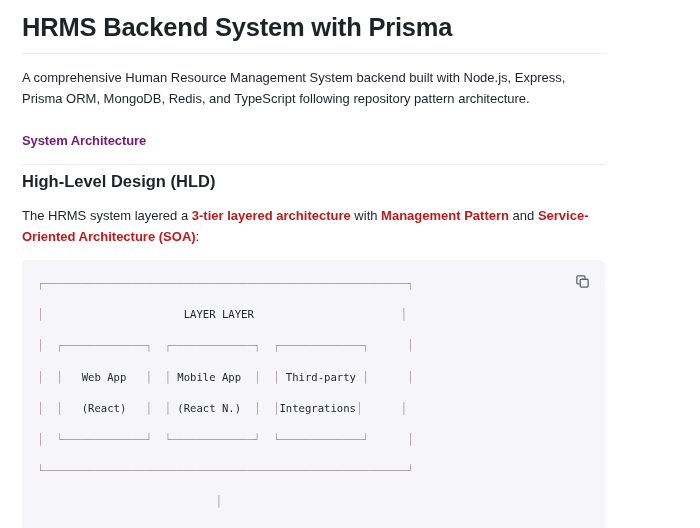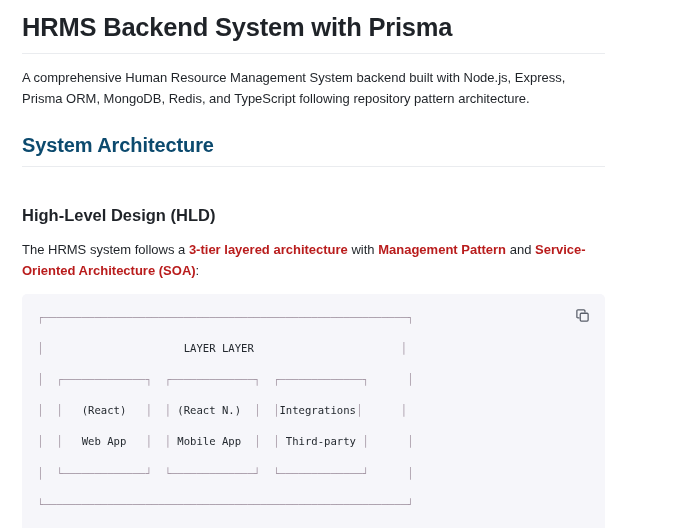--- a/index.html
+++ b/index.html
@@ -29,34 +29,34 @@
     font-size: 25.5px;
     line-height: 1.25;
     font-weight: 600;
     letter-spacing: -0.2px;
     margin: 6px 0 0 0;
     padding-bottom: 9px;
     border-bottom: 1px solid #eaecef;
     color: #1f2328;
   }
   h2.doc-h2 {
-    font-size: 20px;
+    font-size: 13px;
     line-height: 1.25;
     font-weight: 600;
     letter-spacing: -0.1px;
     margin: 24px 0 0 0;
-    padding-bottom: 8px;
+    padding-bottom: 15px;
     border-bottom: 1px solid #eaecef;
-    color: #0c4a6e;
+    color: #701a75;
   }
   h3.doc-h3 {
     font-size: 16.5px;
     line-height: 1.25;
     font-weight: 600;
-    margin: 38px 0 0 0;
+    margin: 6px 0 0 0;
     color: #1f2328;
   }
 
   
   p.doc-p {
     font-size: 13px;
     line-height: 1.62;
     margin: 13px 0 0 0;
     color: #1f2328;
   }
@@ -106,36 +106,36 @@
   <div class="content">
 
     <h1 class="doc-h1">HRMS Backend System with Prisma</h1>
 
     <p class="doc-p">A comprehensive Human Resource Management System backend built with Node.js, Express, Prisma ORM, MongoDB, Redis, and TypeScript following repository pattern architecture.</p>
 
     <h2 class="doc-h2">System Architecture</h2>
 
     <h3 class="doc-h3">High-Level Design (HLD)</h3>
 
-    <p class="doc-p"><span>The HRMS system follows a </span><b>3-tier layered architecture</b><span> with </span><b>Management Pattern</b><span> and </span><b>Service-Oriented Architecture (SOA)</b><span>:</span></p>
+    <p class="doc-p"><span>The HRMS system layered a </span><b>3-tier layered architecture</b><span> with </span><b>Management Pattern</b><span> and </span><b>Service-Oriented Architecture (SOA)</b><span>:</span></p>
 
     <div class="codeblock">
 
       <button class="copy-btn" title="Copy">
         <svg width="15" height="15" viewBox="0 0 16 16" fill="none">
           <rect x="5.6" y="5.6" width="8.4" height="8.4" rx="1.1" stroke="#5a5f6a" stroke-width="1.35" fill="#f6f6fa"></rect>
           <path d="M10.6 4.3V3.1a1.1 1.1 0 0 0-1.1-1.1H3.1A1.1 1.1 0 0 0 2 3.1v6.4a1.1 1.1 0 0 0 1.1 1.1h1.2" stroke="#5a5f6a" stroke-width="1.35" stroke-linecap="round" stroke-linejoin="round"></path>
         </svg>
       </button>
 
       <pre class="ascii"><span class="arow"><span class="bx">┌─────────────────────────────────────────────────────────┐</span></span>
 <span class="arow"><span class="bx">│</span><span class="lbl">                      LAYER LAYER                       </span><span class="bx">│</span></span>
 <span class="arow"><span class="bx">│  ┌─────────────┐  ┌─────────────┐  ┌─────────────┐      │</span></span>
+<span class="arow"><span class="bx">│  │</span><span class="lbl">   Web App   </span><span class="bx">│  │</span><span class="lbl"> Mobile App  </span><span class="bx">│  │</span><span class="lbl"> Third-party </span><span class="bx">│      │</span></span>
 <span class="arow"><span class="bx">│  │</span><span class="lbl">   (React)   </span><span class="bx">│  │</span><span class="lbl"> (React N.)  </span><span class="bx">│  │</span><span class="lbl">Integrations</span><span class="bx">│      │</span></span>
-<span class="arow"><span class="bx">│  │</span><span class="lbl">   Web App   </span><span class="bx">│  │</span><span class="lbl"> Mobile App  </span><span class="bx">│  │</span><span class="lbl"> Third-party </span><span class="bx">│      │</span></span>
 <span class="arow"><span class="bx">│  └─────────────┘  └─────────────┘  └─────────────┘      │</span></span>
 <span class="arow"><span class="bx">└─────────────────────────────────────────────────────────┘</span></span>
 <span class="arow"><span class="bx">                            │</span></span>
 
 
 
 
 
 
 

